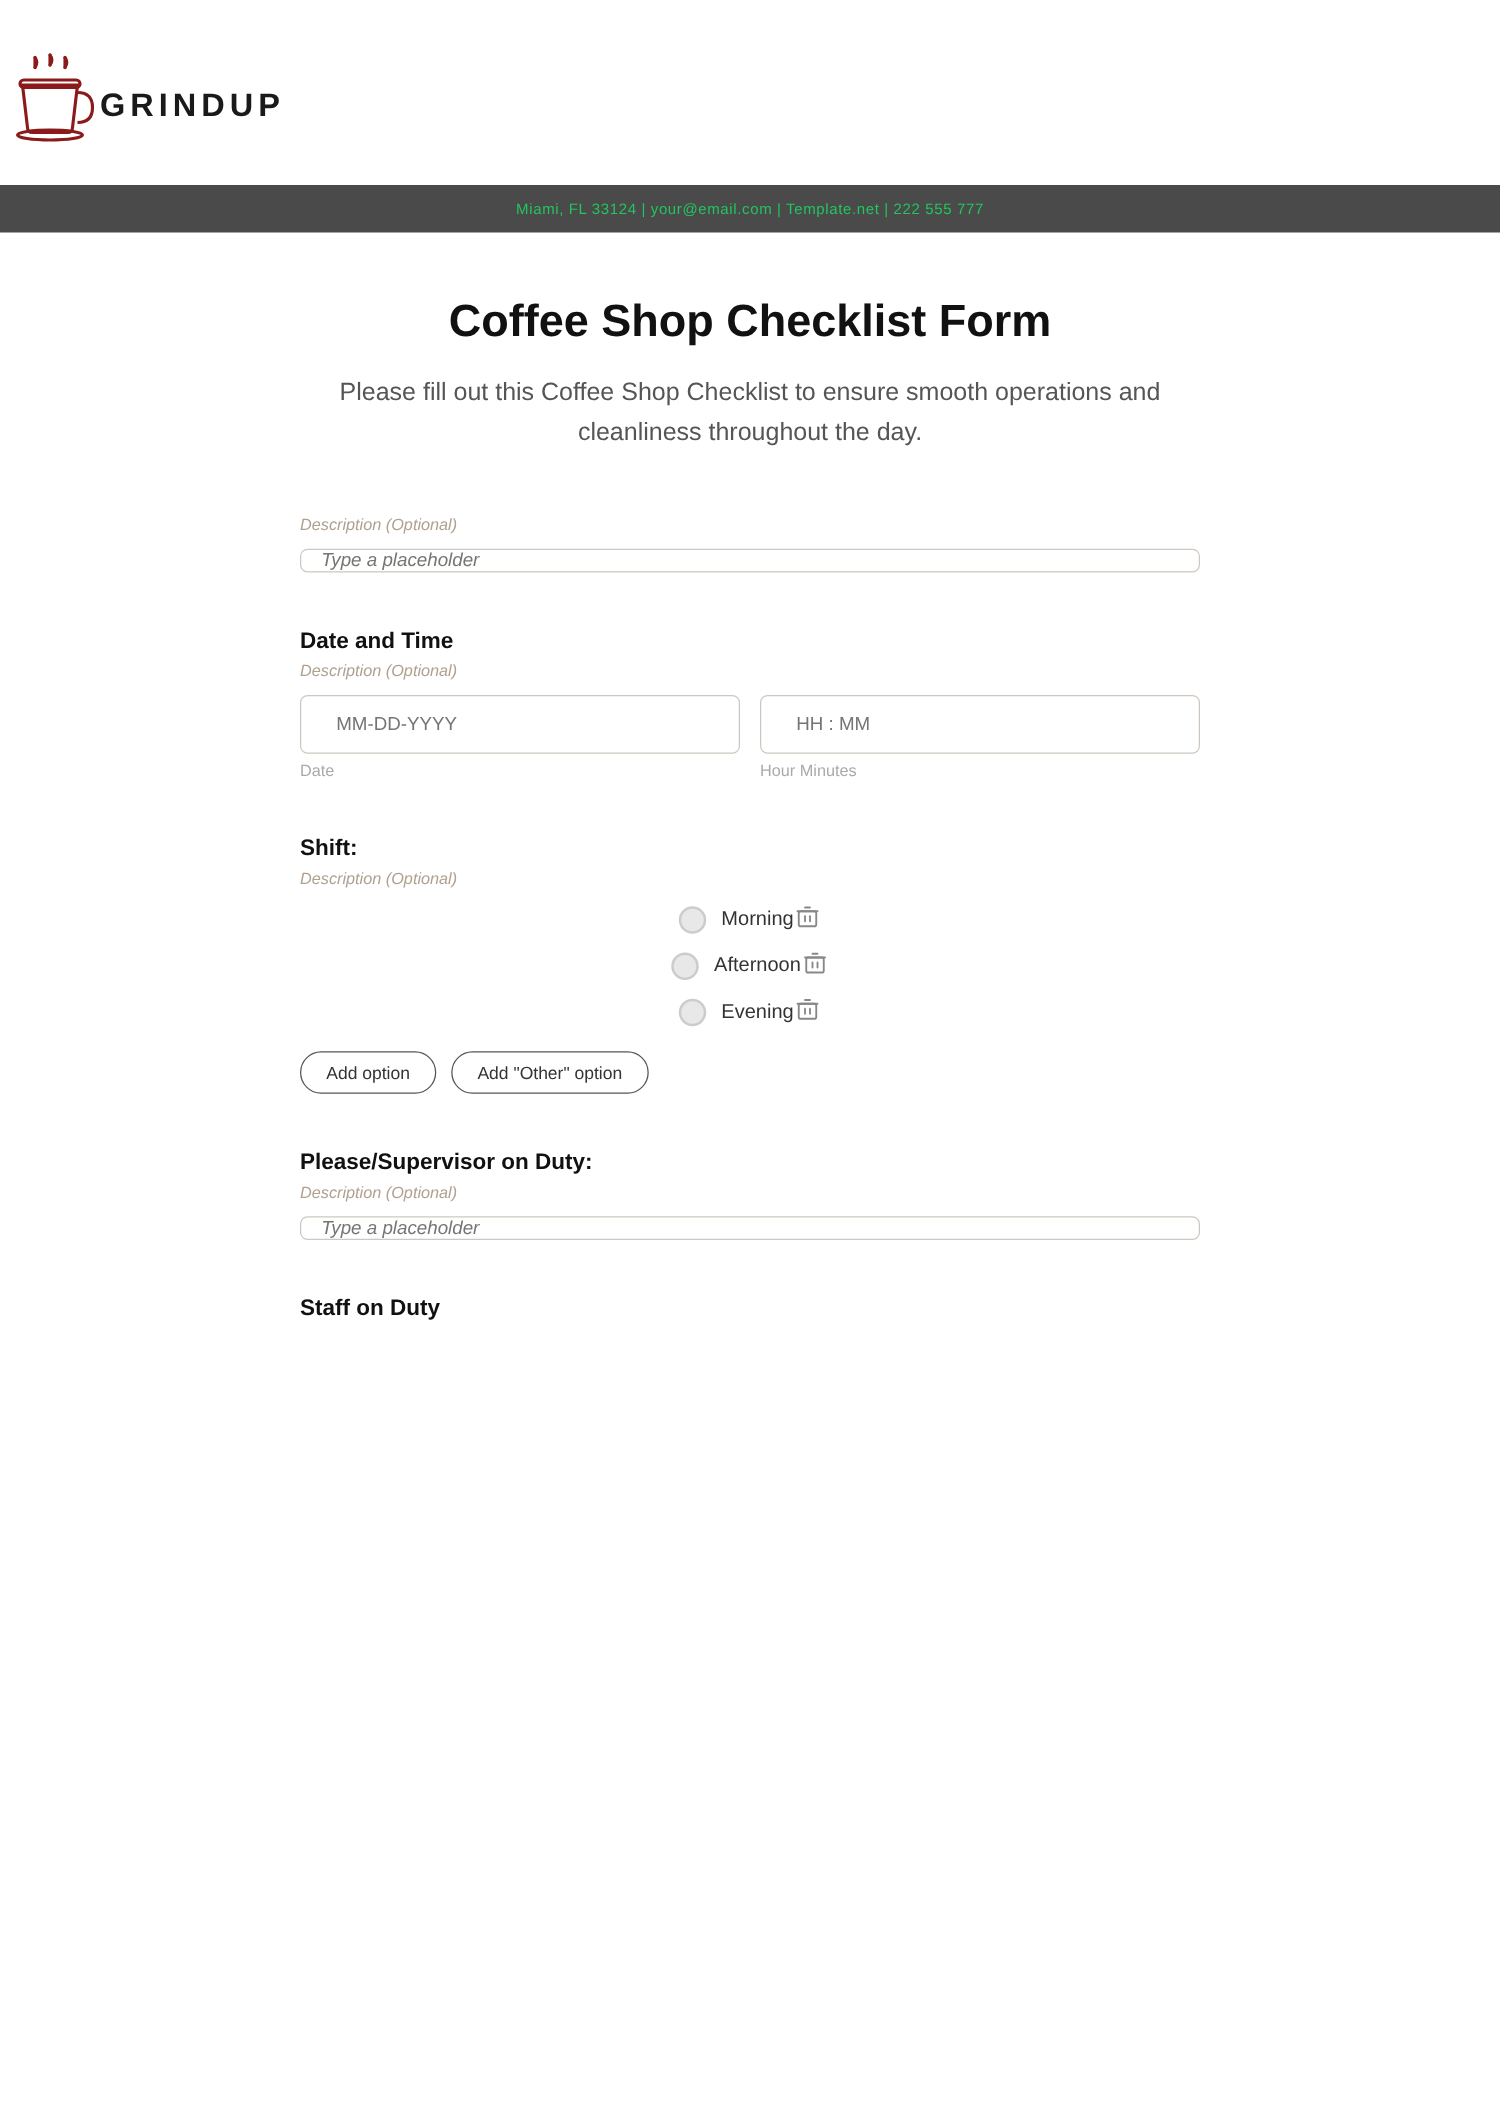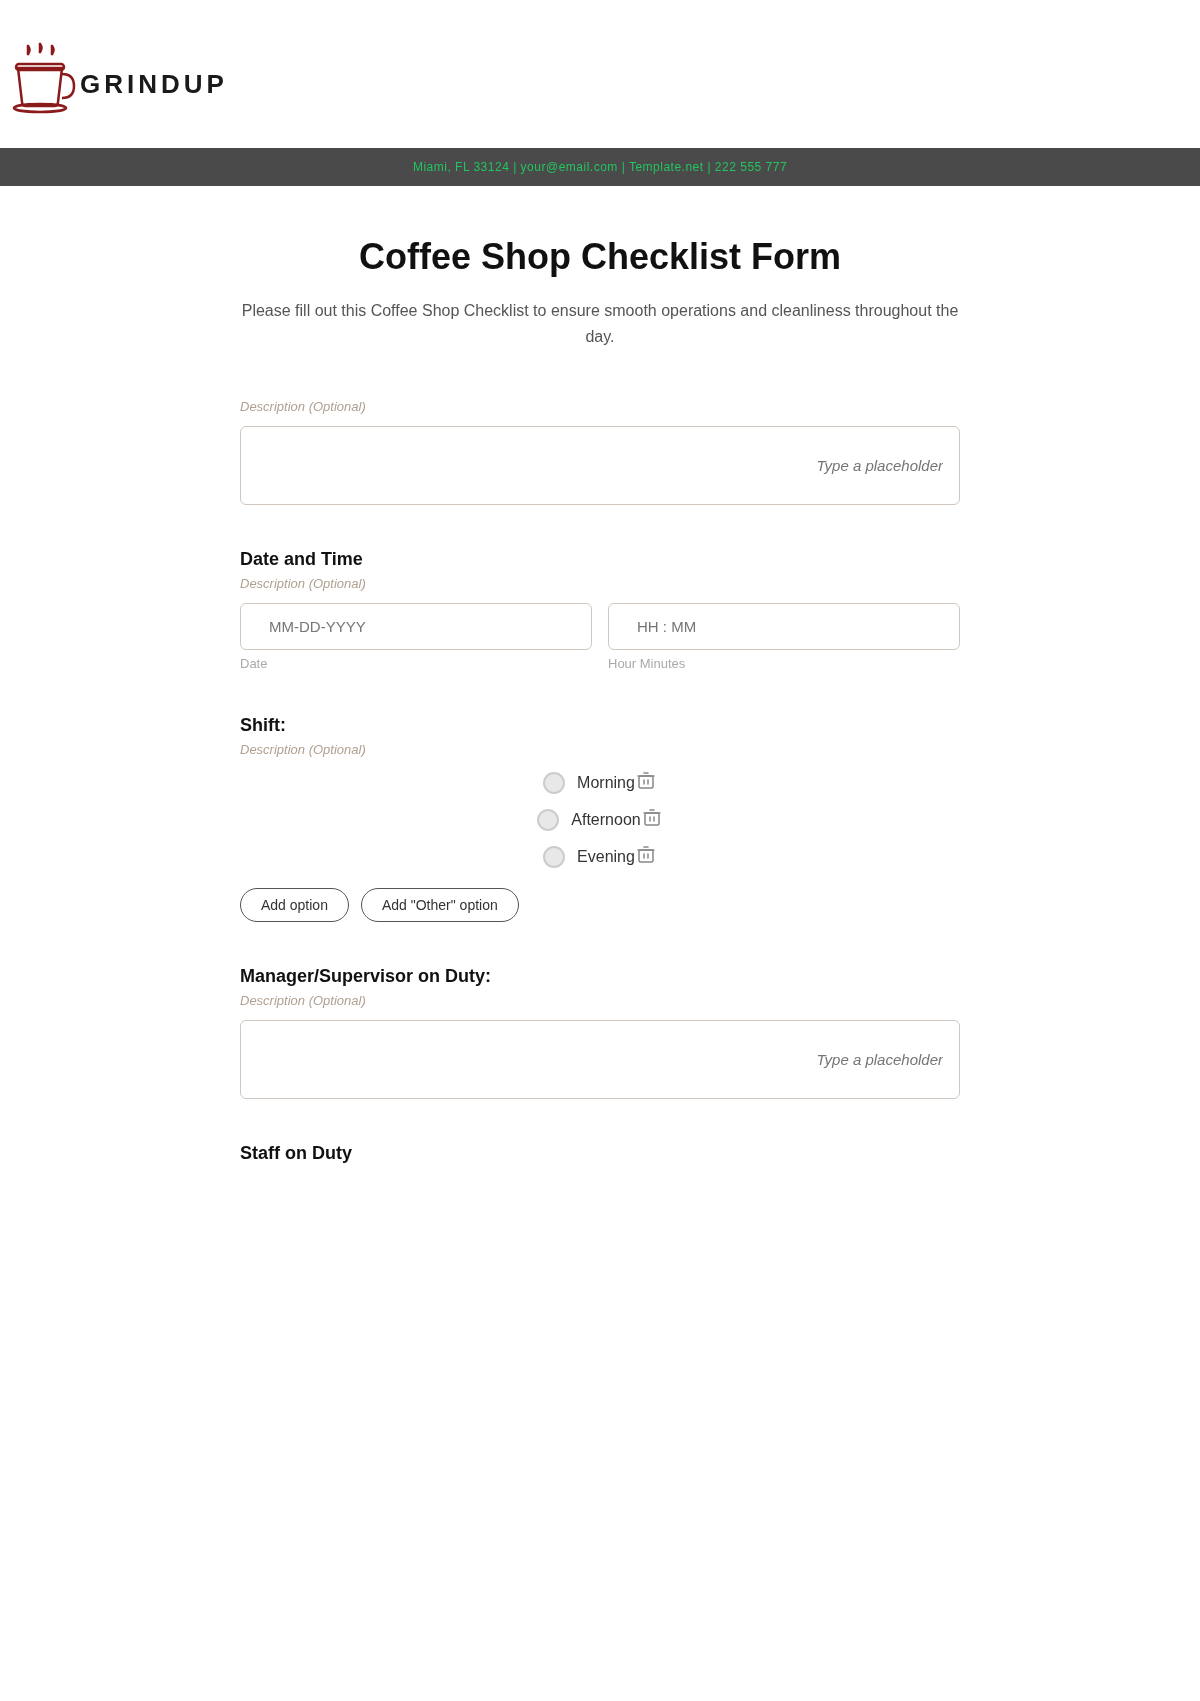--- a/index.html
+++ b/index.html
@@ -52,21 +52,21 @@
     .form-title {
       text-align: center;
       font-size: 36px;
       font-weight: 700;
       color: #111;
       margin-bottom: 20px;
       font-family: 'Arial', sans-serif;
     }
     .form-description {
       text-align: center;
-      font-size: 16px;
+      font-size: 20px;
       color: #555;
       line-height: 1.6;
       margin-bottom: 50px;
       font-family: 'Arial', sans-serif;
     }
 
     
     .field-section {
       margin-bottom: 44px;
     }
@@ -83,28 +83,27 @@
       font-style: italic;
       margin-bottom: 12px;
       font-family: 'Arial', sans-serif;
     }
 
     
     .text-input {
       width: 100%;
       border: 1.5px solid #d0c8c0;
       border-radius: 6px;
-      padding: 30px 16px;
+      padding: 0 16px;
       font-size: 15px;
       color: #bbb;
       font-style: italic;
       font-family: 'Arial', sans-serif;
       outline: none;
       background: #fff;
-      text-align: right;
     }
 
     
     .date-time-row {
       display: flex;
       gap: 16px;
     }
     .date-time-col {
       flex: 1;
     }
@@ -284,21 +283,21 @@
       </span>
     </div>
 
     <div class="add-option-row">
       <button class="add-option-btn">Add option</button>
       <button class="add-option-btn">Add "Other" option</button>
     </div>
   </div>
 
   <div class="field-section">
-    <div class="field-label">Manager/Supervisor on Duty:</div>
+    <div class="field-label">Please/Supervisor on Duty:</div>
     <div class="field-description">Description (Optional)</div>
     <input type="text" class="text-input" placeholder="Type a placeholder" style="">
   </div>
 
   <div class="field-section partial-section">
     <div class="field-label">Staff on Duty</div>
   </div>
 
 </div>
 

